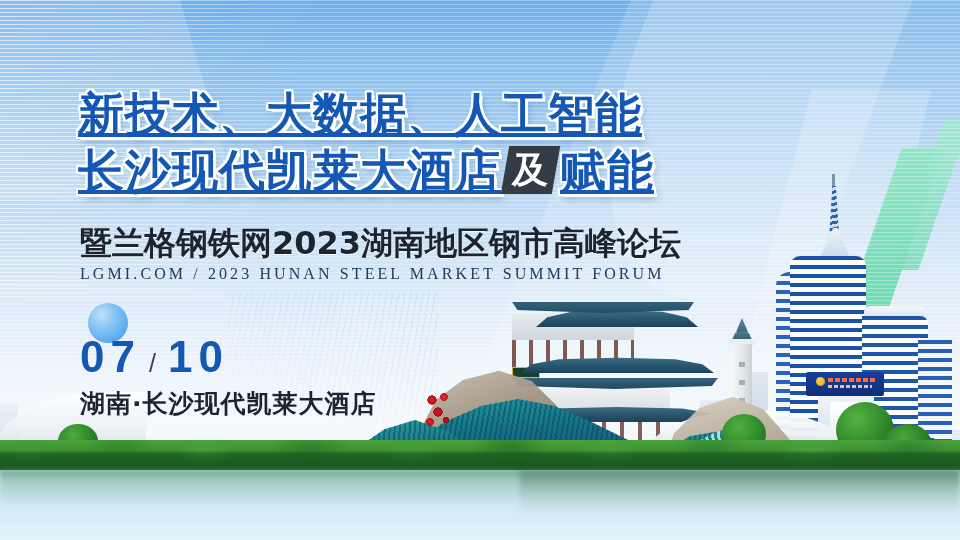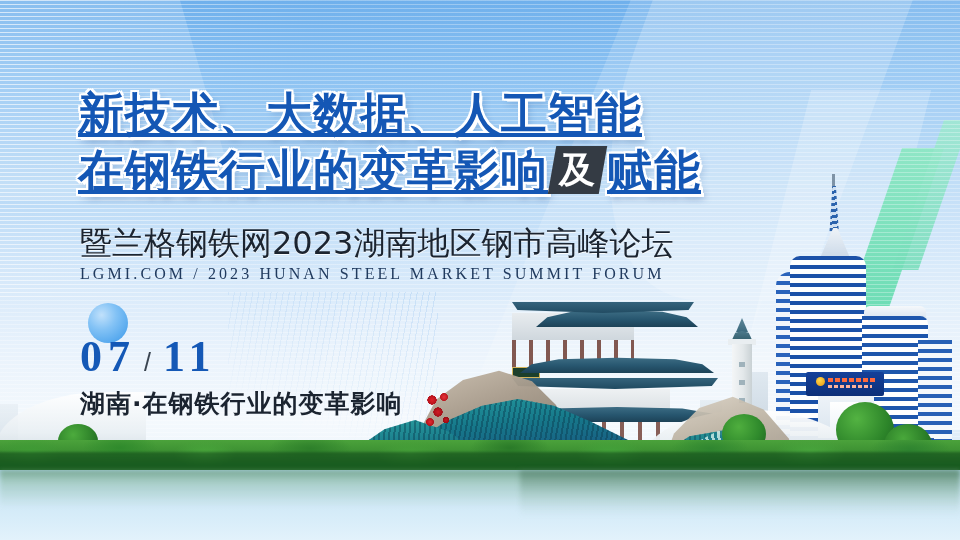--- a/index.html
+++ b/index.html
@@ -123,21 +123,21 @@
     text-shadow:none;
     font-size:36px;
     line-height:48px;
     vertical-align:5px;
   }
   .ji-box span{display:inline-block;transform:skewX(10deg);}
 
   .subtitle-cn{
     position:absolute;left:80px;top:222px;
     font-family:"DejaVu Sans","Liberation Sans",sans-serif;
-    font-weight:normal;
+    font-weight:bold;
     font-size:32px;
     letter-spacing:0px;
     color:#1b2430;
     white-space:nowrap;
     text-shadow:0 1px 0 rgba(255,255,255,.8);
   }
   .subtitle-en{
     position:absolute;left:80px;top:265px;
     font-family:Liberation Serif, serif;
     font-size:16px;
@@ -152,21 +152,21 @@
     background:radial-gradient(circle at 34% 30%,#bfe0fb 0%,#7ec0f5 38%,#2f93e8 100%);
     opacity:.95;
   }
 
   .date-row{
     position:absolute;left:80px;top:334px;
     display:flex;align-items:baseline;
     font-family:"Liberation Sans","DejaVu Sans",sans-serif;
   }
   .date-d{
-    font-size:44px;font-weight:bold;color:#1458b6;letter-spacing:6px;line-height:46px;font-family:Liberation Serif, serif;
+    font-size:44px;font-weight:bold;color:#1458b6;letter-spacing:6px;line-height:46px;
   }
   .date-sep{
     font-size:25px;color:#3a4450;margin:0 12px 0 8px;font-weight:normal;
   }
   .venue{
     position:absolute;left:80px;top:387px;
     font-family:"DejaVu Sans","Liberation Sans",sans-serif;
     font-weight:bold;font-size:25px;color:#1b2430;letter-spacing:1px;
     white-space:nowrap;
   }
@@ -478,30 +478,30 @@
     <div class="foliage"></div>
     <div class="foliage-dark"></div>
     <div class="water"></div>
     <div class="water-refl"></div>
     <div class="water-refl2"></div>
   </div>
 
   <div class="headline">
     <span>新技术、大数据、人工智能</span>
     <span class="l2">
-      <span>在钢铁行业的变革影响</span><span class="ji-box"><span>及</span></span><span>赋能</span>
+      <span>长沙现代凯莱大酒店</span><span class="ji-box"><span>及</span></span><span>赋能</span>
     </span>
   </div>
 
   <div class="subtitle-cn">暨兰格钢铁网2023湖南地区钢市高峰论坛</div>
   <div class="subtitle-en">LGMI.COM / 2023 HUNAN STEEL MARKET SUMMIT FORUM</div>
 
   <div class="dot-circle"></div>
 
   <div class="date-row">
     <span class="date-d">07</span>
     <span class="date-sep">/</span>
-    <span class="date-d">11</span>
+    <span class="date-d">10</span>
   </div>
 
-  <div class="venue">湖南·在钢铁行业的变革影响</div>
+  <div class="venue">湖南·长沙现代凯莱大酒店</div>
 
 </div>
 
 </body></html>

